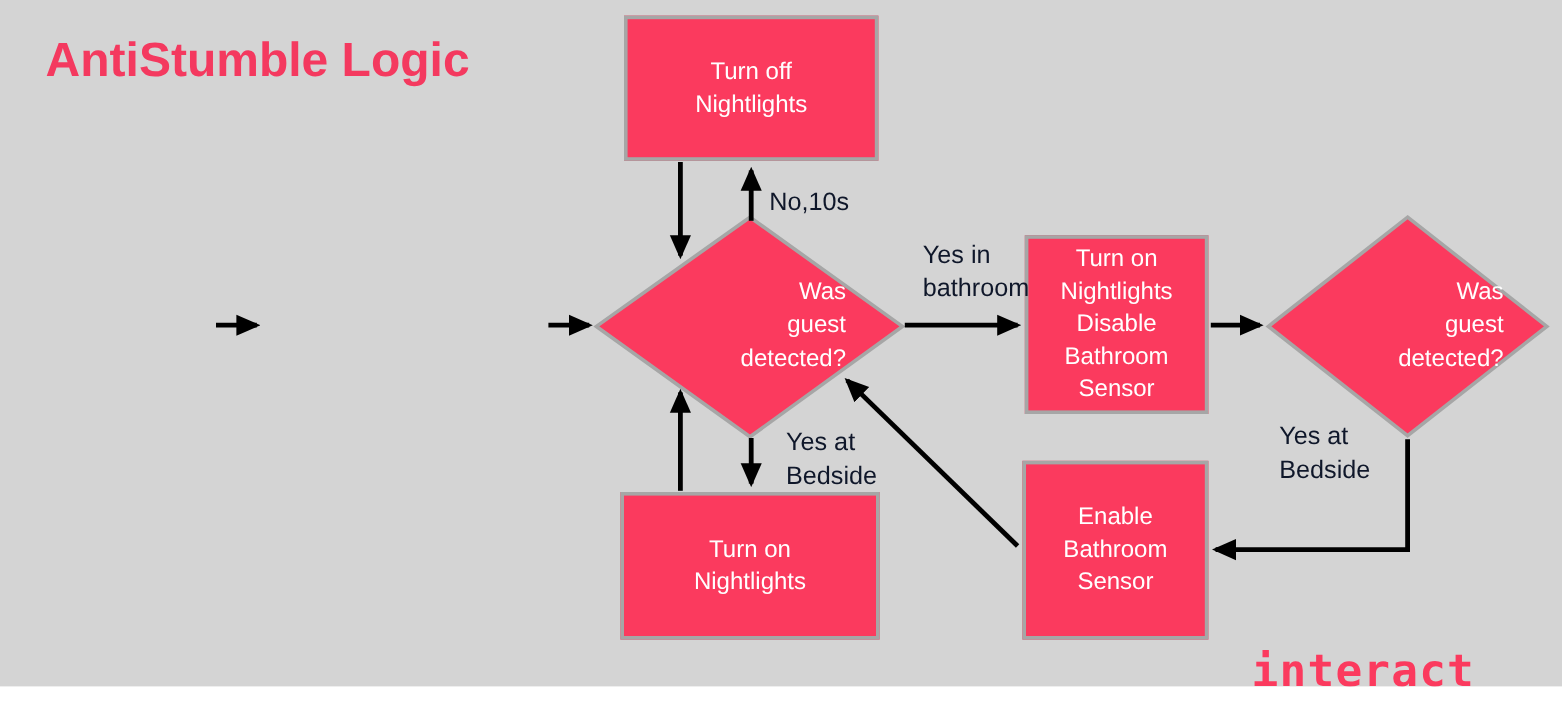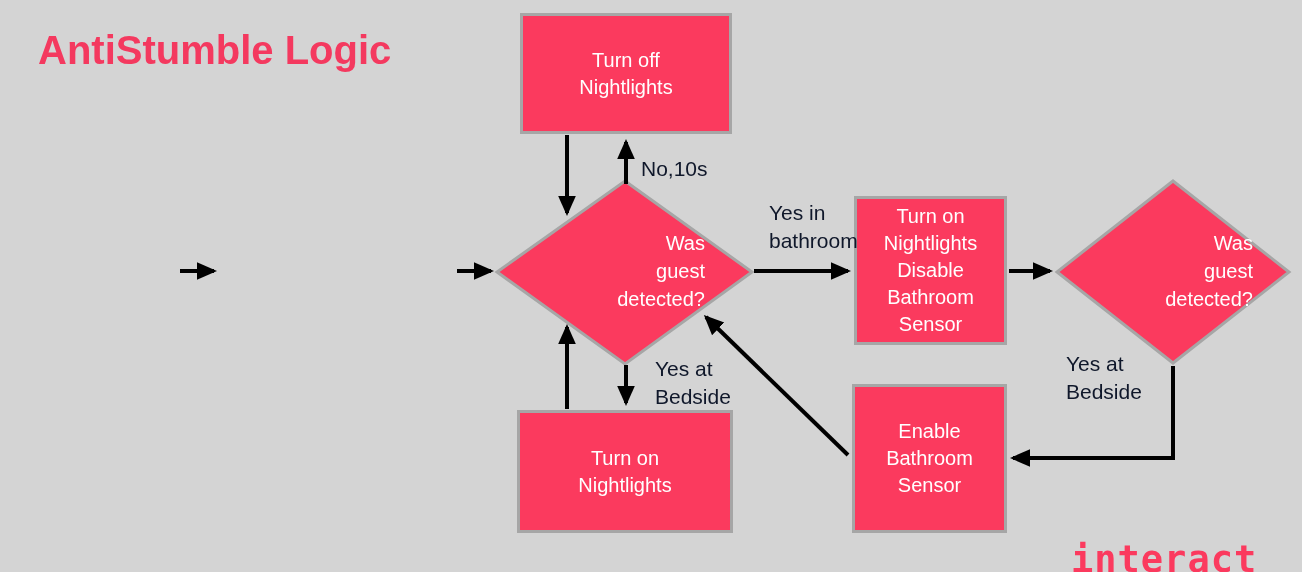--- a/index.html
+++ b/index.html
@@ -59,21 +59,20 @@
   }
   .logo {
     position: absolute;
     left: 1043px; top: 538px;
     font-family: "DejaVu Sans Mono", monospace;
     font-weight: bold;
     font-size: 37px;
     color: #FB3A5E;
     letter-spacing: 1px;
     white-space: pre-line;
-    margin-left: 28px;
   }
 </style>
 </head>
 <body>
 
 <div class="canvas">
 
   <svg class="connectors" viewBox="0 0 1302 587" xmlns="http://www.w3.org/2000/svg">
     <defs>
       <marker id="ah" viewBox="0 0 10 10" refX="8.5" refY="5" markerWidth="5" markerHeight="5" orient="auto-start-reverse">

